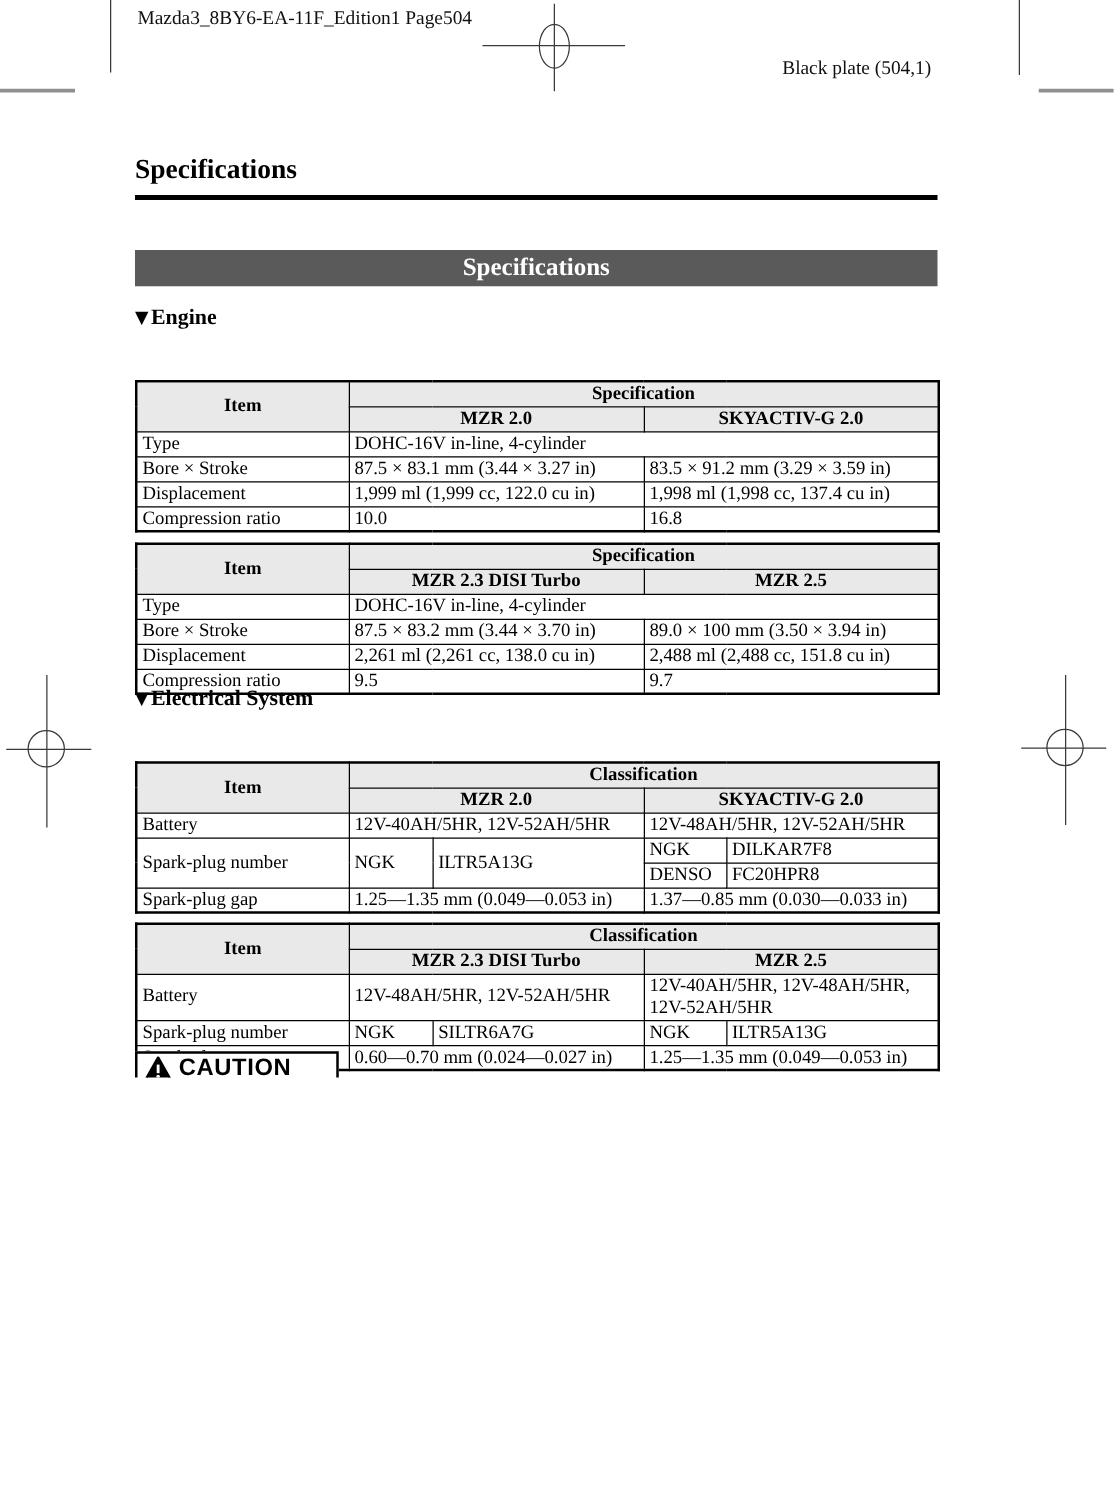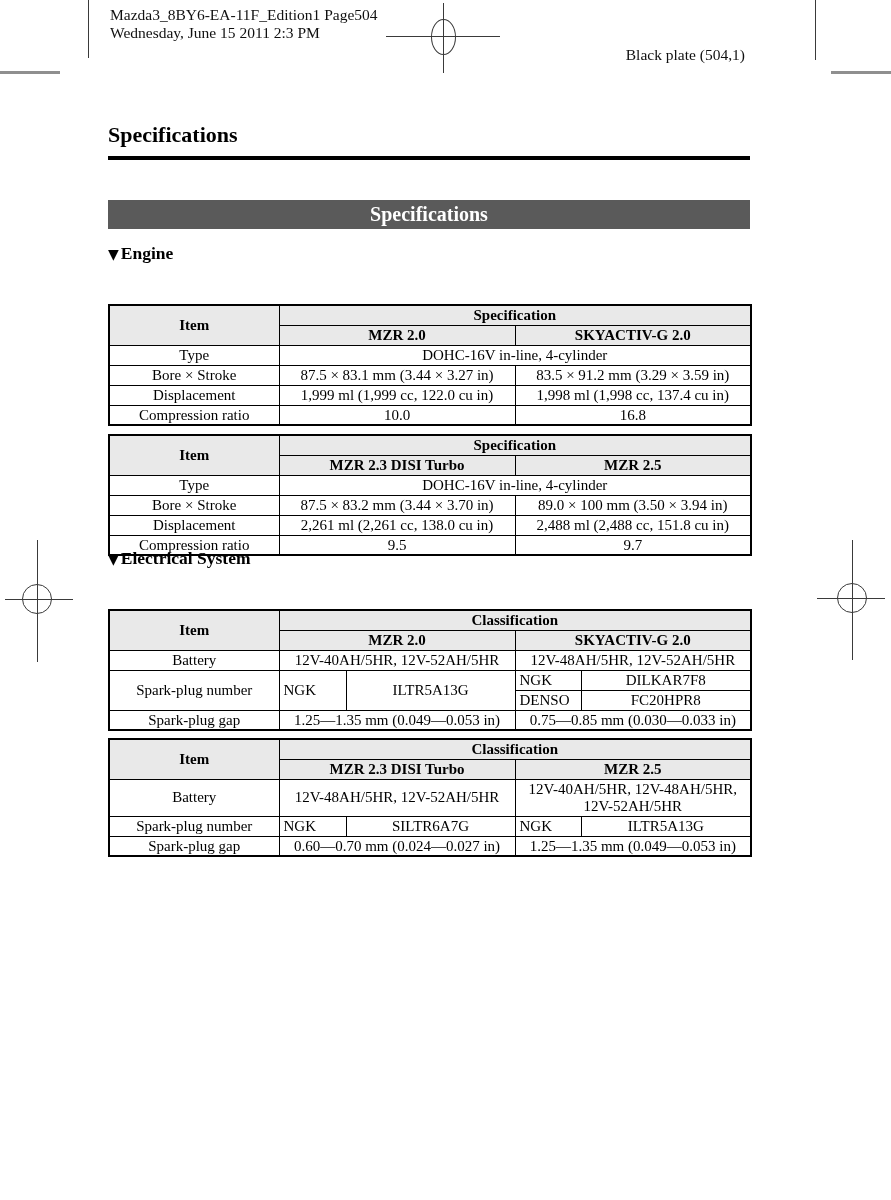--- a/index.html
+++ b/index.html
@@ -32,22 +32,22 @@
   .section-heading{position:absolute;font-size:17.5px;font-weight:bold;color:#000;display:flex;align-items:center;}
   .section-heading .tri{font-size:14px;margin-right:2px;font-family:"DejaVu Sans",sans-serif;}
 
   table.spec{position:absolute;left:108px;border-collapse:collapse;table-layout:fixed;width:642px;
              font-family:"Liberation Serif",serif;font-size:15px;color:#000;border:2px solid var(--line-color);margin-top:27px;}
   table.spec td{border:1px solid var(--line-color);padding:0 4px;line-height:18px;overflow:hidden;}
   table.spec tr{height:20px;}
   table.spec tr.tall{height:37px;}
   table.spec tr.tall td{line-height:17px;}
   table.spec .th{background:var(--table-header-bg);font-weight:bold;text-align:center;}
-  table.spec .lbl{text-align:center;}
-  table.spec .ctr{text-align:center;}
+  table.spec .lbl{text-align:left;}
+  table.spec .ctr{text-align:left;}
   table.spec .brand{text-align:left;}
 
   .caution-badge{position:absolute;left:108px;top:841px;width:163px;height:28px;border:2px solid #000;
                  display:flex;align-items:center;padding-left:5px;background:#fff;}
   .caution-badge .txt{font-family:"Liberation Sans",sans-serif;font-weight:bold;font-size:19px;letter-spacing:0.5px;margin-left:5px;}
   .caution-text{position:absolute;left:135px;top:871px;width:590px;
                 font-family:"Liberation Sans",sans-serif;font-style:italic;font-size:17px;line-height:23px;color:#000;}
 
   .page-number{position:absolute;left:114px;top:1077px;font-size:17px;font-weight:bold;}
   .form-number{position:absolute;left:110px;top:1160px;font-size:28px;color:#000;}
@@ -73,21 +73,20 @@
     <div class="c" style="left:22px;top:584px;width:30px;height:30px;"></div>
   </div>
   <div class="reg">
     <div class="h" style="left:817px;top:598px;width:68px;"></div>
     <div class="v" style="left:852px;top:540px;height:120px;"></div>
     <div class="c" style="left:837px;top:583px;width:30px;height:30px;"></div>
   </div>
 
   <div class="print-head">
     <div>Mazda3_8BY6-EA-11F_Edition1 Page504</div>
-    <div>Wednesday, June 15 2011 2:3 PM</div>
   </div>
   <div class="plate-note">Black plate (504,1)</div>
 
   <div class="chapter-title content-left" style="left: 108px; width: 642px;">Specifications</div>
   <div class="title-rule content-left" style="position: absolute; left: 108px; width: 642px;"></div>
 
   <div class="banner content-left" style="left: 108px; width: 642px;">Specifications</div>
 
   <div class="section-heading" style="left:108px;top:243px;">
     <span class="tri">▼</span>
@@ -206,21 +205,21 @@
         <td class="brand">NGK</td>
         <td class="ctr">DILKAR7F8</td>
         </tr>
     <tr>
           <td class="brand">DENSO</td>
         <td class="ctr">FC20HPR8</td>
         </tr>
     <tr>
           <td class="lbl">Spark-plug gap</td>
         <td colspan="2" class="ctr">1.25—1.35 mm (0.049—0.053 in)</td>
-        <td colspan="2" class="ctr">0.75—0.85 mm (0.030—0.033 in)</td>
+        <td colspan="2" class="ctr">1.37—0.85 mm (0.030—0.033 in)</td>
         </tr>
   </tbody>
     </table>
 
   <table class="spec" style="top:711px;">
     <colgroup>
         <col style="width:170px">
         <col style="width:67px">
         <col style="width:169px">
         <col style="width:66px">
@@ -248,20 +247,28 @@
         <td class="ctr">ILTR5A13G</td>
         </tr>
     <tr>
           <td class="lbl">Spark-plug gap</td>
         <td colspan="2" class="ctr">0.60—0.70 mm (0.024—0.027 in)</td>
         <td colspan="2" class="ctr">1.25—1.35 mm (0.049—0.053 in)</td>
         </tr>
   </tbody>
     </table>
 
+  <div class="caution-badge">
+    <svg width="23" height="21" viewBox="0 0 24 22">
+      <path d="M12 1 L23 20.5 H1 Z" fill="#000" stroke="#000" stroke-width="2" stroke-linejoin="round"></path>
+      <rect x="10.8" y="7" width="2.4" height="7.2" fill="#fff"></rect>
+      <circle cx="12" cy="17" r="1.5" fill="#fff"></circle>
+    </svg>
+    <span class="txt">CAUTION</span>
+  </div>
 
   <div class="page-number">10-4</div>
 
   <div class="gray-tick" style="left:0;top:1121px;width:57px;height:2px;"></div>
   <div class="gray-tick" style="left:834px;top:1121px;width:57px;height:2px;"></div>
   <div class="vline" style="left:74px;top:1139px;height:61px;"></div>
   <div class="vline" style="left:820px;top:1139px;height:61px;"></div>
 
   <div class="reg">
     <div class="h" style="left:388px;top:1161px;width:118px;"></div>

